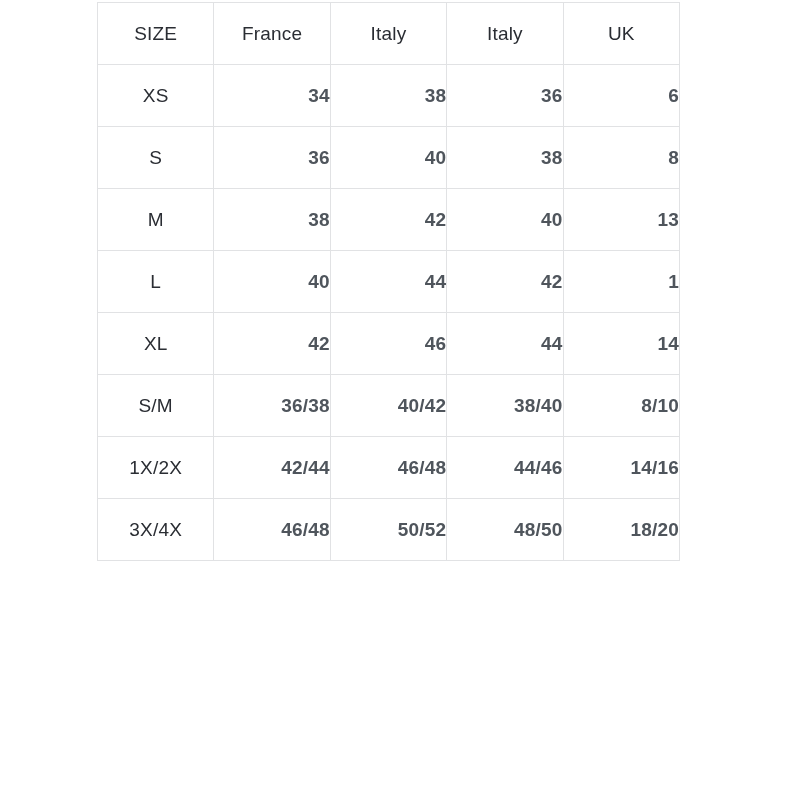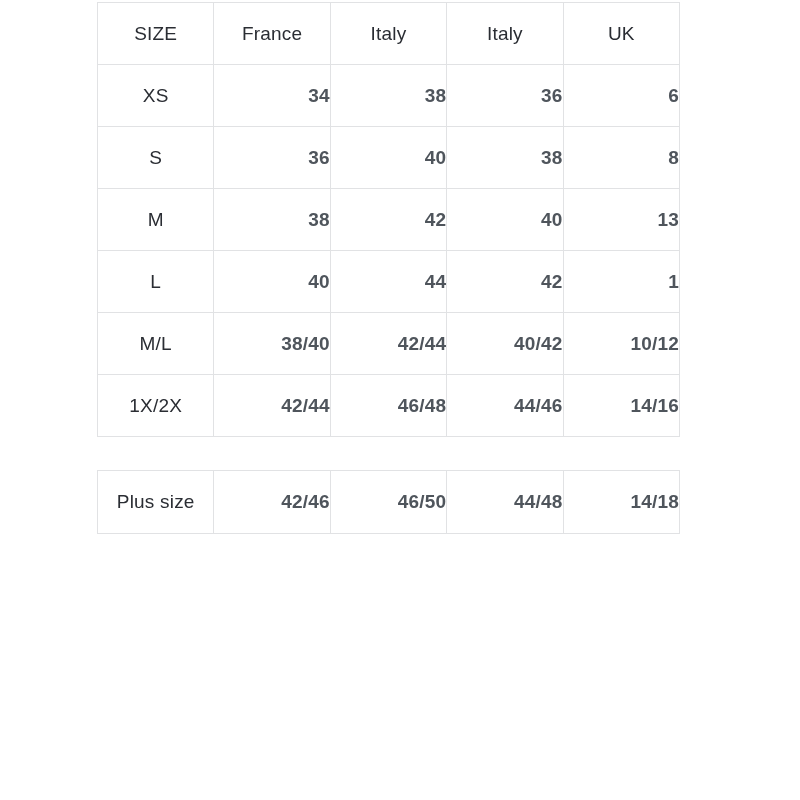--- a/index.html
+++ b/index.html
@@ -96,50 +96,57 @@
           <td class="value-cell">13</td>
         </tr>
         <tr>
           <td class="size-cell">L</td>
           <td class="value-cell">40</td>
           <td class="value-cell">44</td>
           <td class="value-cell">42</td>
           <td class="value-cell">1</td>
         </tr>
         <tr>
-          <td class="size-cell">M/L</td>
+          <td class="size-cell">XL</td>
+          <td class="value-cell">42</td>
+          <td class="value-cell">46</td>
+          <td class="value-cell">44</td>
+          <td class="value-cell">14</td>
+        </tr>
+        <tr>
+          <td class="size-cell">S/M</td>
+          <td class="value-cell">36/38</td>
+          <td class="value-cell">40/42</td>
           <td class="value-cell">38/40</td>
-          <td class="value-cell">42/44</td>
-          <td class="value-cell">40/42</td>
-          <td class="value-cell">10/12</td>
+          <td class="value-cell">8/10</td>
         </tr>
         <tr>
           <td class="size-cell">1X/2X</td>
           <td class="value-cell">42/44</td>
           <td class="value-cell">46/48</td>
           <td class="value-cell">44/46</td>
           <td class="value-cell">14/16</td>
+        </tr>
+        <tr>
+          <td class="size-cell">3X/4X</td>
+          <td class="value-cell">46/48</td>
+          <td class="value-cell">50/52</td>
+          <td class="value-cell">48/50</td>
+          <td class="value-cell">18/20</td>
         </tr>
       </tbody>
   </table>
 
   <div class="table-gap"></div>
 
   <table class="size-table secondary">
     <colgroup>
         <col>
         <col>
         <col>
         <col>
         <col>
       </colgroup>
     <tbody id="special-table-body">
-        <tr>
-          <td class="size-cell">Plus size</td>
-          <td class="value-cell">42/46</td>
-          <td class="value-cell">46/50</td>
-          <td class="value-cell">44/48</td>
-          <td class="value-cell">14/18</td>
-        </tr>
       </tbody>
   </table>
 
 </div>
 
 </body></html>

